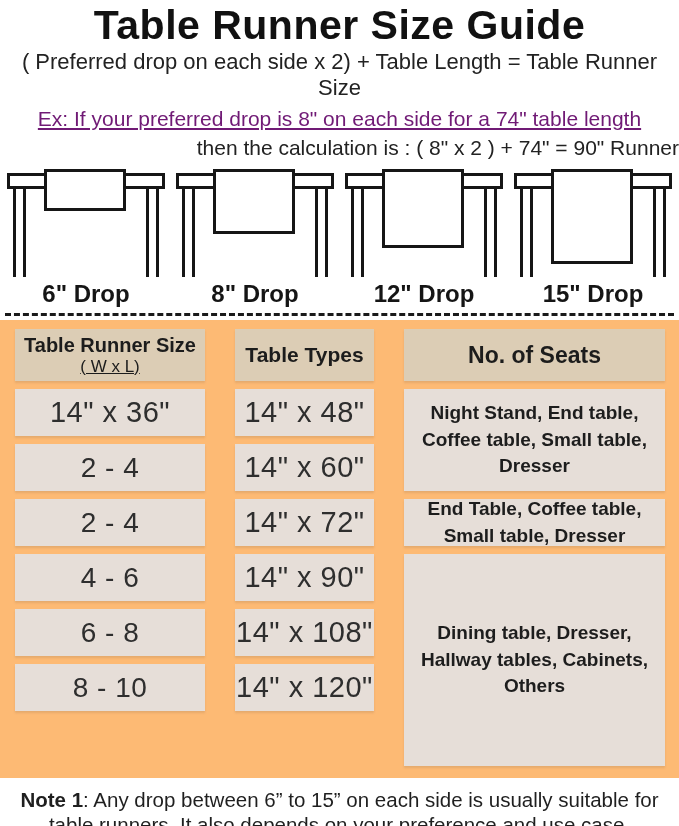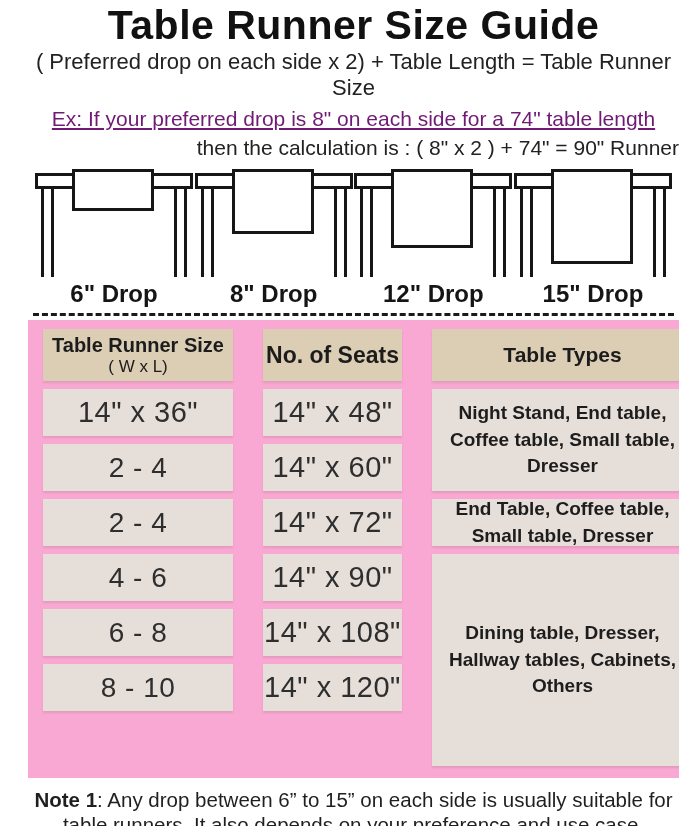--- a/index.html
+++ b/index.html
@@ -2,21 +2,21 @@
 <html><head>
 <meta charset="utf-8">
 <style>
   * { margin:0; padding:0; box-sizing:border-box; }
   html,body { background:#ffffff; }
   body {
     font-family:"Liberation Sans", sans-serif;
     color:#1c1c1c;
     width:679px;
   }
-  .page { width:679px; height:826px; background:#ffffff; overflow:hidden;padding-left:28px; }
+  .page { width:679px; height:826px; background:#ffffff; overflow:hidden; }
 
   
   .page-title {
     text-align:center; font-size:41px; font-weight:bold;
     letter-spacing:0.5px; padding-top:2px; color:#111;
   }
   .formula-line { text-align:center; font-size:22px; color:#222; }
   .example-line1 { text-align:center; font-size:21px; margin-top:6px; color:#701a75;text-decoration:underline; }
   .example-line2 { text-align:right; font-size:21px; margin-top:5px; color:#222; }
 
@@ -46,37 +46,37 @@
   .drop-label {
     text-align:center; font-size:24px; font-weight:bold;
     margin-top:3px; color:#151515;
   }
   .dashed-divider {
     border-top:3px dashed #1a1a1a; margin:5px 5px 0 5px; height:0;
   }
 
   
   .size-panel {
-    background:#f9a8d4; margin-top:4px;
+    background:#fdba74; margin-top:4px;
     padding:9px 14px 13px 15px; height:458px;
   }
   .size-grid {
     display:grid;
     grid-template-columns:190px 139px 261px;
     grid-template-rows:52px repeat(7, 47px);
     column-gap:30px; row-gap:8px;
   }
   .cell {
     display:flex; flex-direction:column; align-items:center; justify-content:center;
     text-align:center; box-shadow:0 2px 2px rgba(120,100,80,0.18);
   }
   .hcell { background:#dccdb5; }
   .dcell { background:#e6ded8; }
   .h-main { font-size:20px; font-weight:bold; line-height:1.1; }
-  .h-sub  { font-size:17px; font-weight:normal; margin-top:1px; }
+  .h-sub  { font-size:17px; font-weight:normal; margin-top:1px;text-decoration:underline; }
   .h-seats { font-size:23px; font-weight:bold; }
   .h-types { font-size:21px; font-weight:bold; }
   .size-val  { font-size:29px; color:#2e2e2e; letter-spacing:0.5px; }
   .seats-val { font-size:28px; color:#2e2e2e; letter-spacing:0.5px; }
   .types-val { font-size:19px; font-weight:bold; line-height:1.4; padding:4px 12px; color:#1d1d1d; }
   .span-a { grid-column:3; grid-row:2 / span 2; }
   .span-b { grid-column:3; grid-row:4; }
   .span-c { grid-column:3; grid-row:5 / span 4; }
 
   
@@ -140,22 +140,22 @@
 
   <div class="dashed-divider"></div>
 
   <div class="size-panel">
     <div class="size-grid">
 
       <div class="cell hcell">
         <div class="h-main">Table Runner Size</div>
         <div class="h-sub">( W x L)</div>
       </div>
+      <div class="cell hcell h-types">Table Types</div>
       <div class="cell hcell h-seats">No. of Seats</div>
-      <div class="cell hcell h-types">Table Types</div>
 
       <div class="cell dcell size-val">14" x 36"</div>
       <div class="cell dcell types-val span-a">Night Stand, End table, Coffee table, Small table, Dresser</div>
 
       <div class="cell dcell size-val">14" x 48"</div>
       <div class="cell dcell seats-val">2 - 4</div>
 
       <div class="cell dcell size-val">14" x 60"</div>
       <div class="cell dcell seats-val">2 - 4</div>
       <div class="cell dcell types-val span-b">End Table, Coffee table, Small table, Dresser</div>

